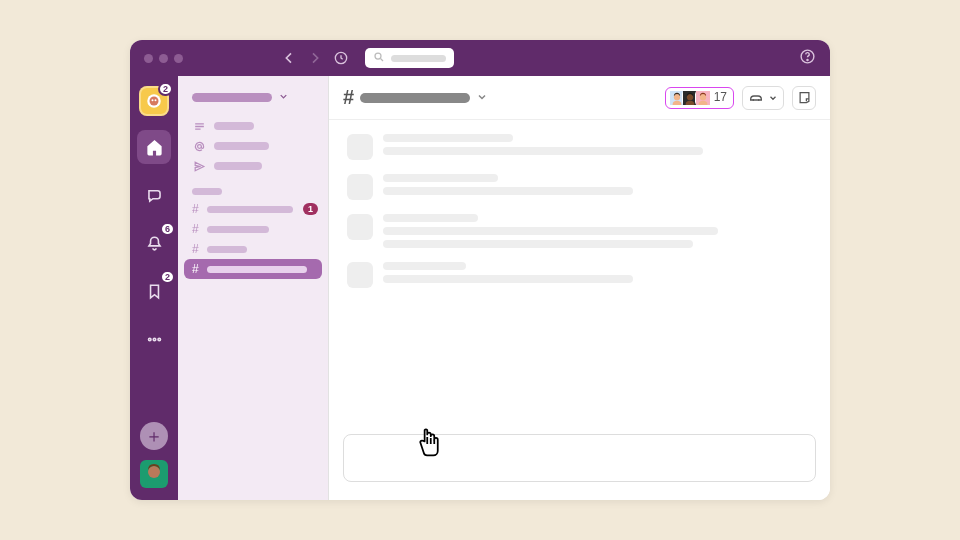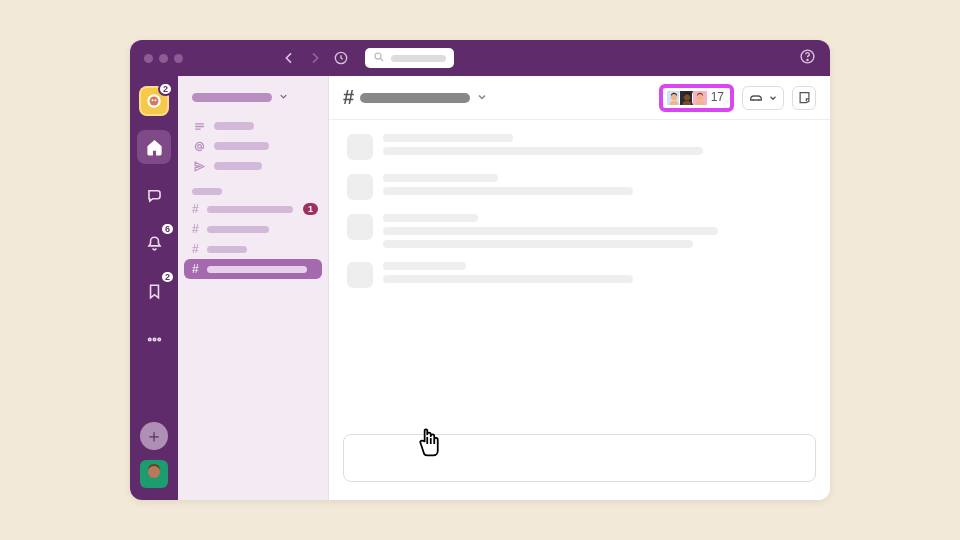--- a/index.html
+++ b/index.html
@@ -46,21 +46,21 @@
   .ch-item.sel .hash { color: #fff; }
   .ch-item.sel .pill { background: #e8d1ec; }
   .ch-badge { margin-left: auto; background: #a03060; color: #fff; font-size: 9px; font-weight: 700; border-radius: 8px; padding: 1px 5px; min-width: 14px; text-align: center; }
   
   .main { flex: 1; background: #fff; display: flex; flex-direction: column; border-left: 1px solid #e2e2e2; min-width: 0; }
   .chan-head { height: 44px; border-bottom: 1px solid #eee; display: flex; align-items: center; padding: 0 14px; gap: 8px; }
   .chan-title { display: flex; align-items: center; gap: 6px; cursor: pointer; }
   .big-hash { font-size: 20px; font-weight: 700; color: #555; }
   .title-pill { height: 10px; width: 110px; border-radius: 6px; background: #888; }
   .head-right { margin-left: auto; display: flex; align-items: center; gap: 8px; }
-  .members { display: flex; align-items: flex-start; border: 4px solid #d946ef; border-radius: 6px; padding: 2px 6px 2px 3px; gap: 3px; cursor: pointer; font-size: 12px; color: #555; }
+  .members { display: flex; align-items: flex-start; border: 1px solid #d946ef; border-radius: 6px; padding: 2px 6px 2px 3px; gap: 3px; cursor: pointer; font-size: 12px; color: #555; }
   .mavs { display: flex; }
   .mav { width: 16px; height: 16px; border-radius: 4px; margin-left: -3px; border: 1.5px solid #fff; }
   .mav:nth-child(1){margin-left:0;}
   .huddle { display: flex; align-items: center; border: 1px solid #ddd; border-radius: 6px; padding: 3px 5px; gap: 4px; cursor: pointer; color: #555; }
   .canvas-btn { width: 24px; height: 24px; border: 1px solid #ddd; border-radius: 6px; display: flex; align-items: center; justify-content: center; cursor: pointer; color: #555; }
   .messages { flex: 1; padding: 14px 18px 4px; overflow: hidden; }
   .msg { display: flex; gap: 10px; margin-bottom: 14px; }
   .mava { width: 26px; height: 26px; border-radius: 6px; background: #eee; flex-shrink: 0; }
   .mtxt { flex: 1; display: flex; flex-direction: column; gap: 5px; }
   .line { height: 8px; border-radius: 5px; background: #eee; }

